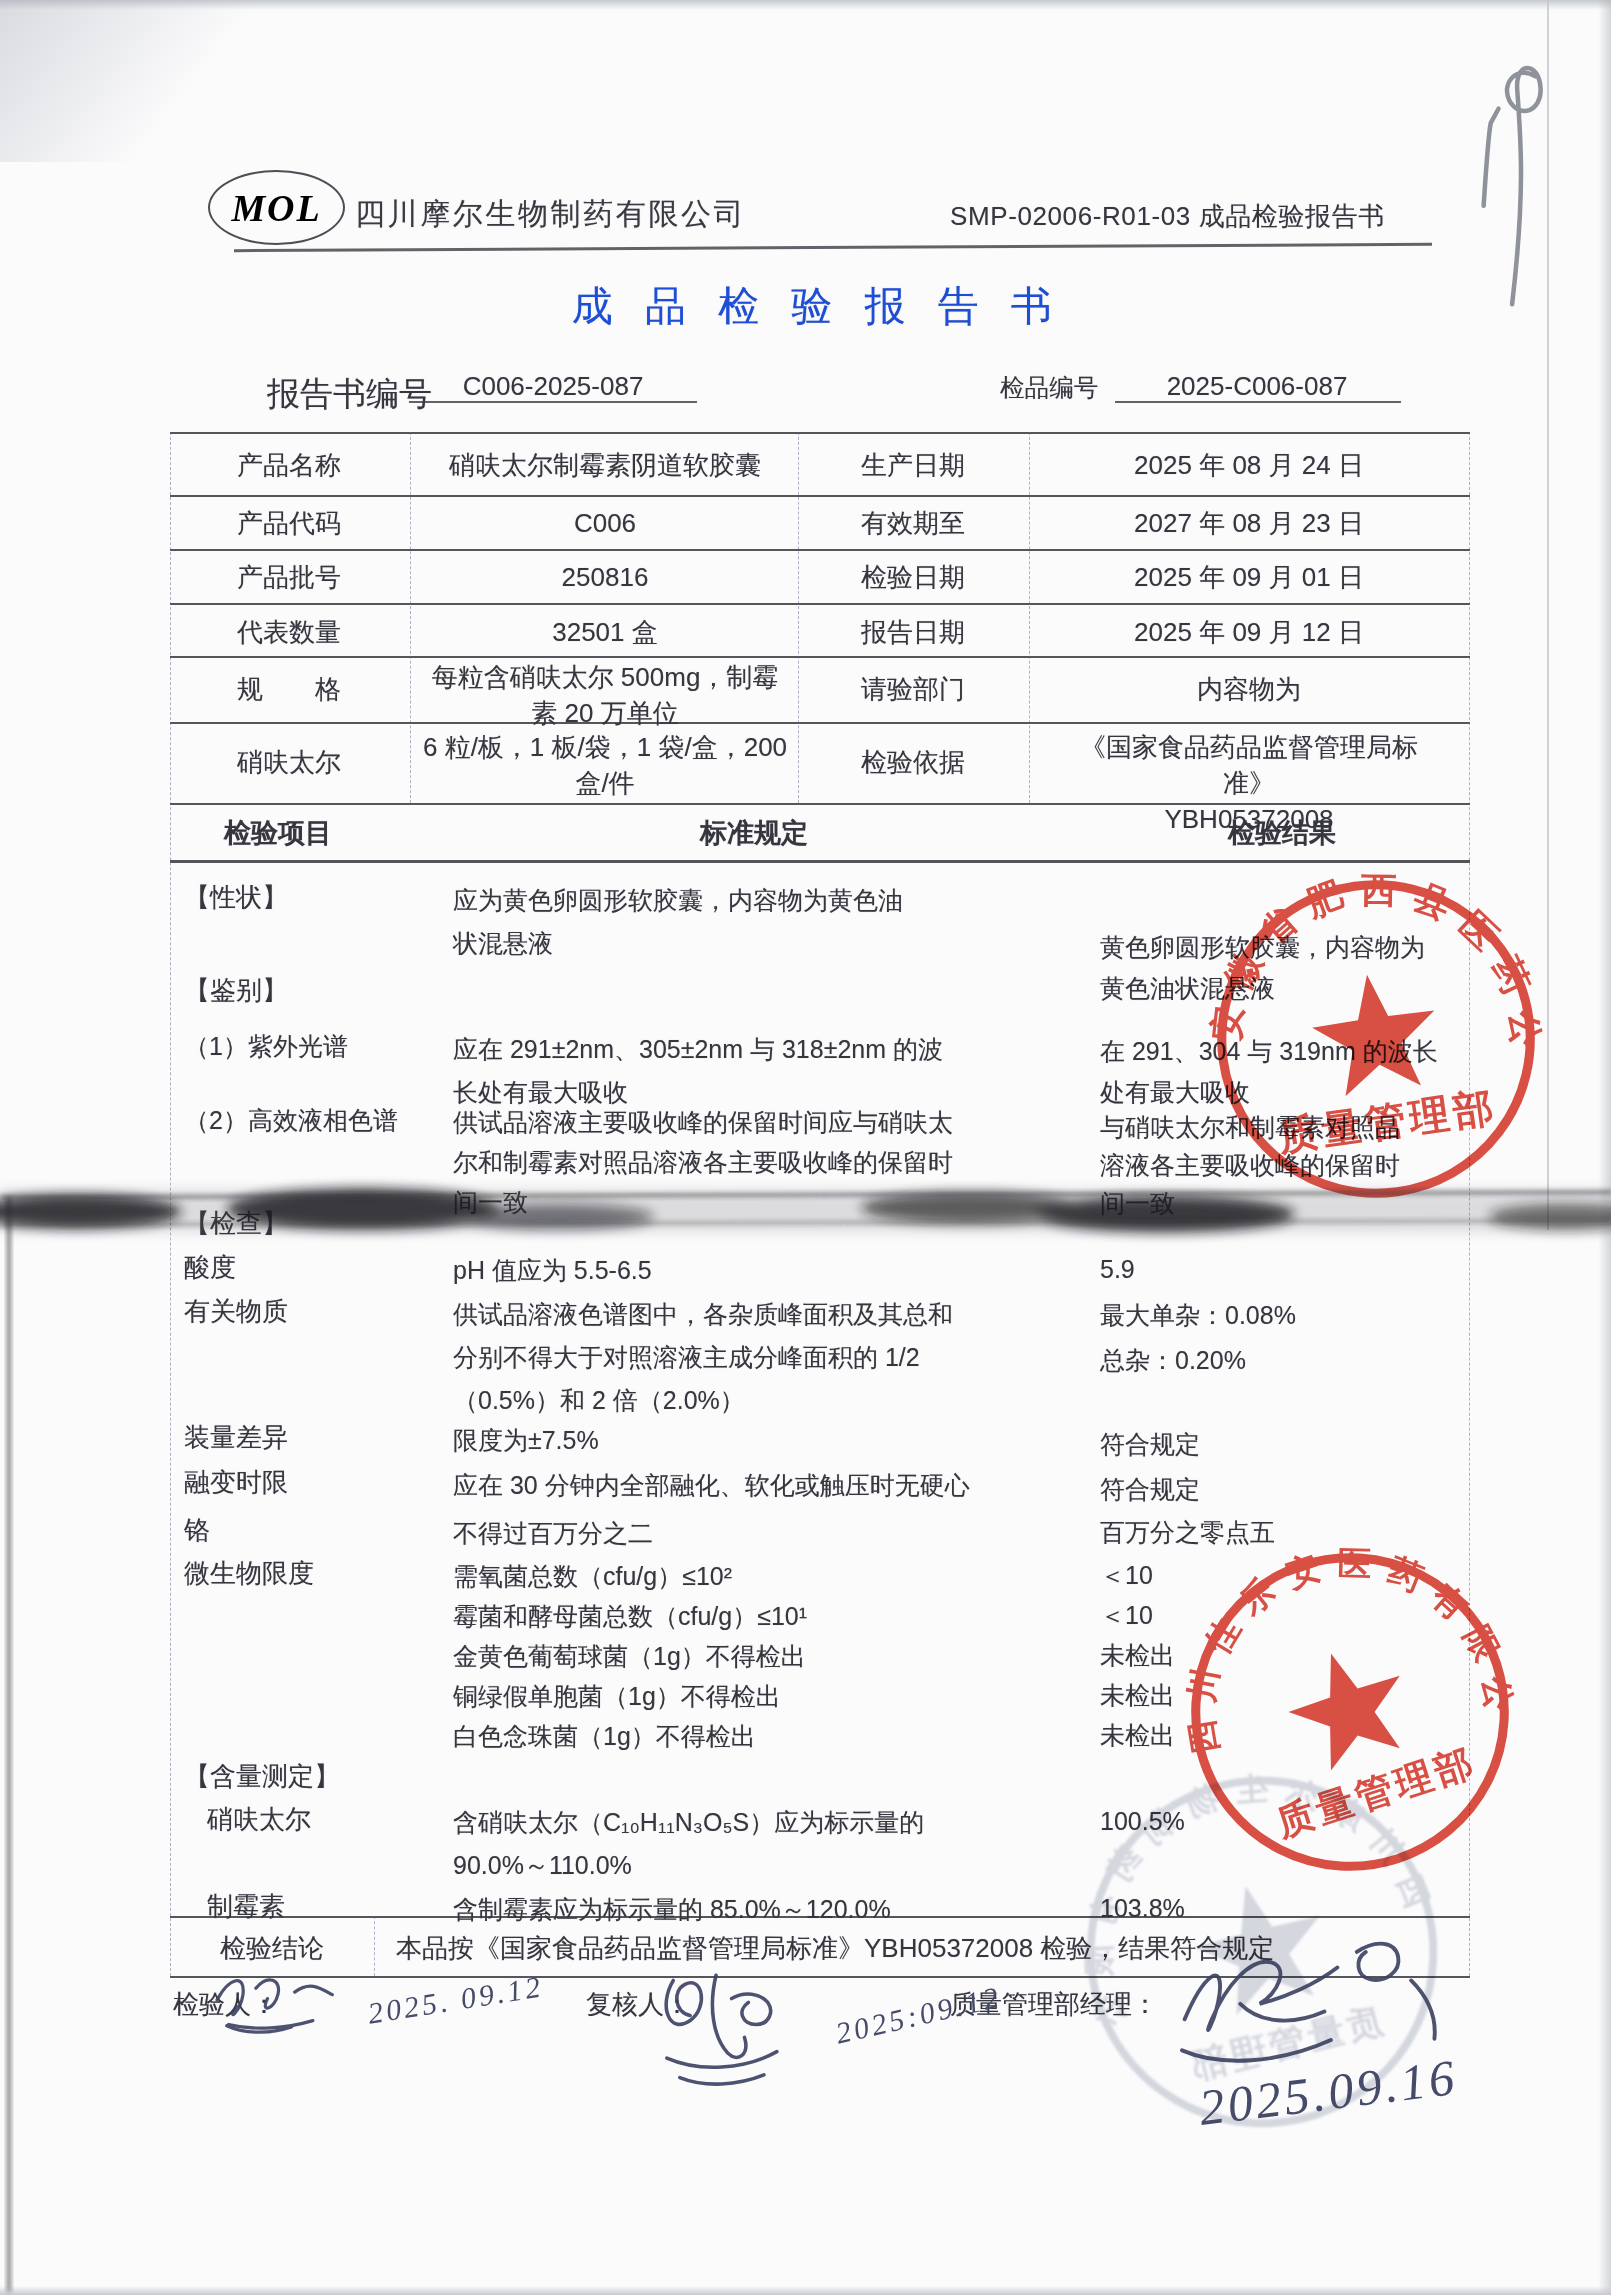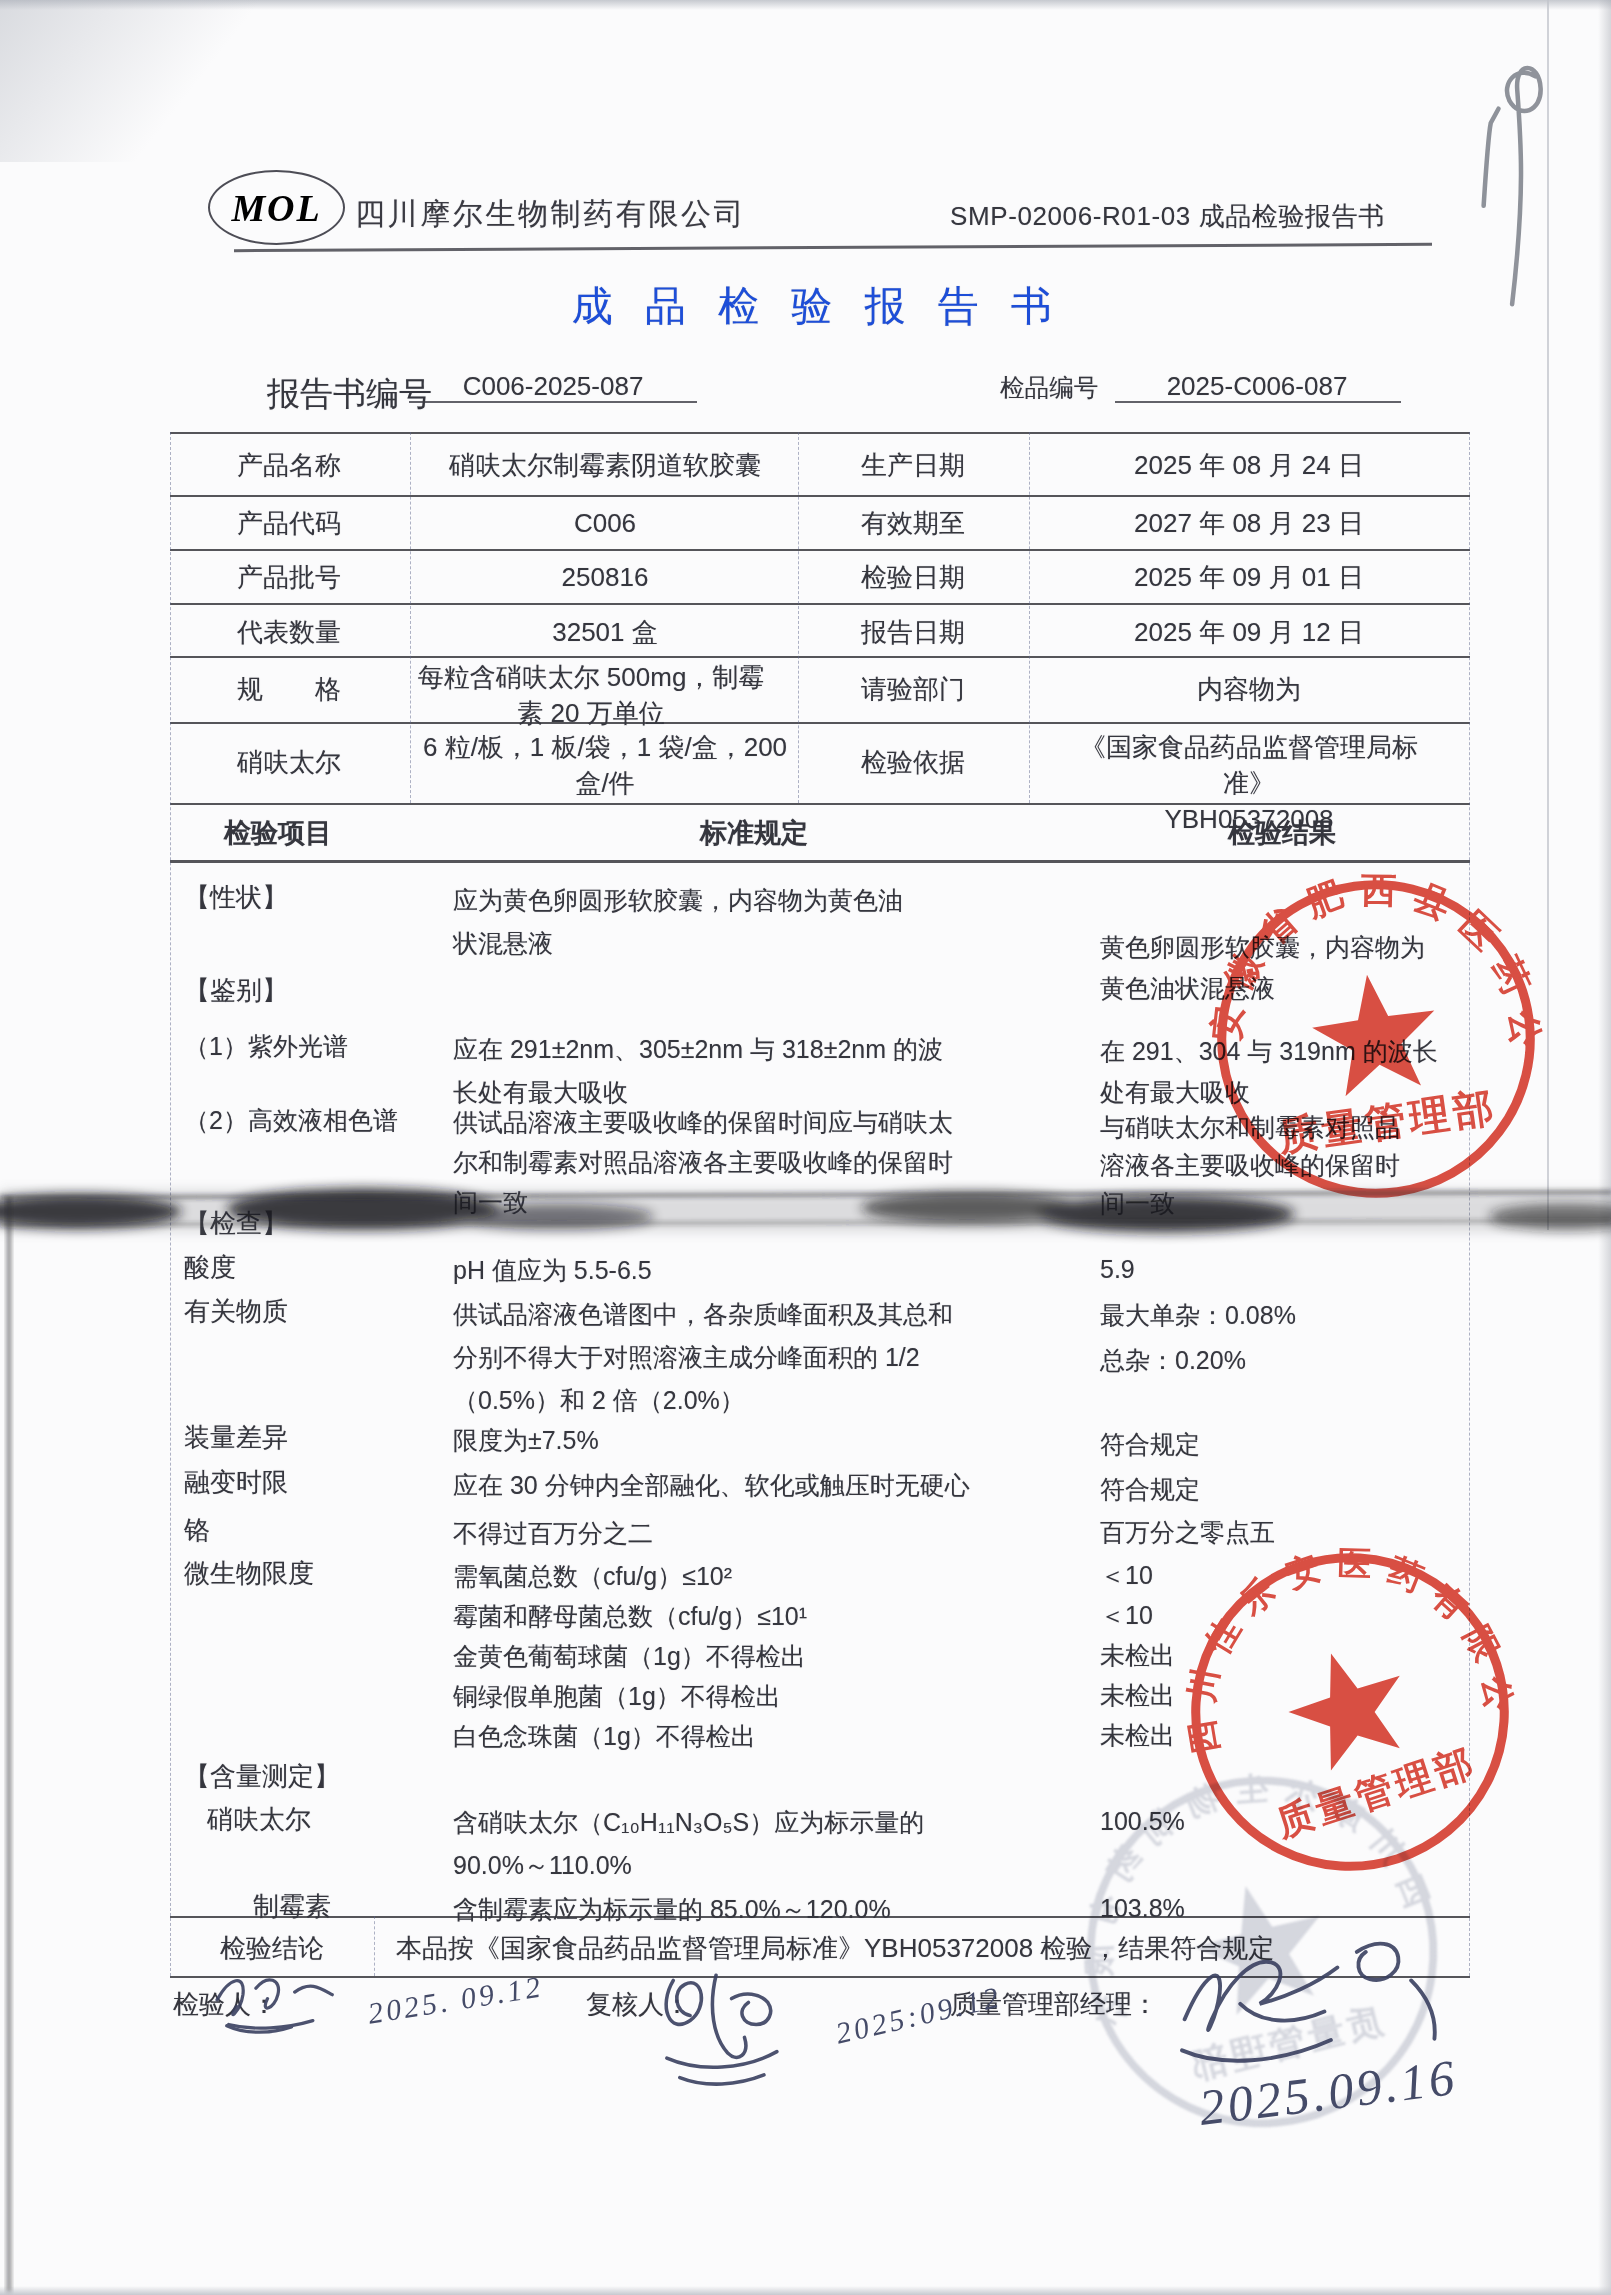--- a/index.html
+++ b/index.html
@@ -91,21 +91,21 @@
   <div class="t ctr" style="left:605px;top:559px;font-size:26px;">250816</div>
   <div class="t ctr" style="left:913px;top:559px;font-size:26px;">检验日期</div>
   <div class="t ctr" style="left:1249px;top:559px;font-size:26px;">2025 年 09 月 01 日</div>
 
   <div class="t ctr" style="left:289px;top:614px;font-size:26px;">代表数量</div>
   <div class="t ctr" style="left:605px;top:614px;font-size:26px;">32501 盒</div>
   <div class="t ctr" style="left:913px;top:614px;font-size:26px;">报告日期</div>
   <div class="t ctr" style="left:1249px;top:614px;font-size:26px;">2025 年 09 月 12 日</div>
 
   <div class="t ctr" style="left:289px;top:671px;font-size:26px;text-align:center;">规　　格</div>
-  <div class="t ctr" style="left:591px;top:659px;font-size:26px;line-height:36px;">每粒含硝呋太尔 500mg，制霉
+  <div class="t ctr" style="left:605px;top:659px;font-size:26px;line-height:36px;">每粒含硝呋太尔 500mg，制霉
 素 20 万单位</div>
   <div class="t ctr" style="left:913px;top:671px;font-size:26px;">请验部门</div>
   <div class="t ctr" style="left:1249px;top:671px;font-size:26px;">内容物为</div>
 
   <div class="t ctr" style="left:289px;top:744px;font-size:26px;">硝呋太尔</div>
   <div class="t ctr" style="left:605px;top:729px;font-size:26px;line-height:36px;">6 粒/板，1 板/袋，1 袋/盒，200
 盒/件</div>
   <div class="t ctr" style="left:913px;top:744px;font-size:26px;">检验依据</div>
   <div class="t ctr" style="left:1249px;top:729px;font-size:26px;line-height:36px;">《国家食品药品监督管理局标准》
 YBH05372008</div>
@@ -173,21 +173,21 @@
   <div class="t std" style="left:453px;top:1715px;font-size:25px;">白色念珠菌（1g）不得检出</div>
   <div class="t res" style="left:1100px;top:1715px;font-size:25px;">未检出</div>
 
   <div class="t itm" style="left:184px;top:1758px;font-size:26px;">【含量测定】</div>
 
   <div class="t itm" style="left:207px;top:1801px;font-size:26px;">硝呋太尔</div>
   <div class="t std" style="left:453px;top:1801px;font-size:25px;">含硝呋太尔（C₁₀H₁₁N₃O₅S）应为标示量的
 90.0%～110.0%</div>
   <div class="t res" style="left:1100px;top:1801px;font-size:25px;">100.5%</div>
 
-  <div class="t itm" style="left:207px;top:1888px;font-size:26px;margin-left:46px;">制霉素</div>
+  <div class="t itm" style="left:207px;top:1888px;font-size:26px;">制霉素</div>
   <div class="t std" style="left:453px;top:1888px;font-size:25px;">含制霉素应为标示量的 85.0%～120.0%</div>
   <div class="t res" style="left:1100px;top:1888px;font-size:25px;">103.8%</div>
 
   <div class="t ctr" style="left:272px;top:1930px;font-size:26px;">检验结论</div>
   <div class="t" style="left:396px;top:1930px;font-size:26px;width:1062px;">本品按《国家食品药品监督管理局标准》YBH05372008 检验，结果符合规定</div>
 
   <div class="t" style="left:173px;top:1986px;font-size:26px;">检验人：</div>
   <div class="t" style="left:586px;top:1986px;font-size:26px;">复核人：</div>
   <div class="t" style="left:950px;top:1986px;font-size:26px;">质量管理部经理：</div>
 

